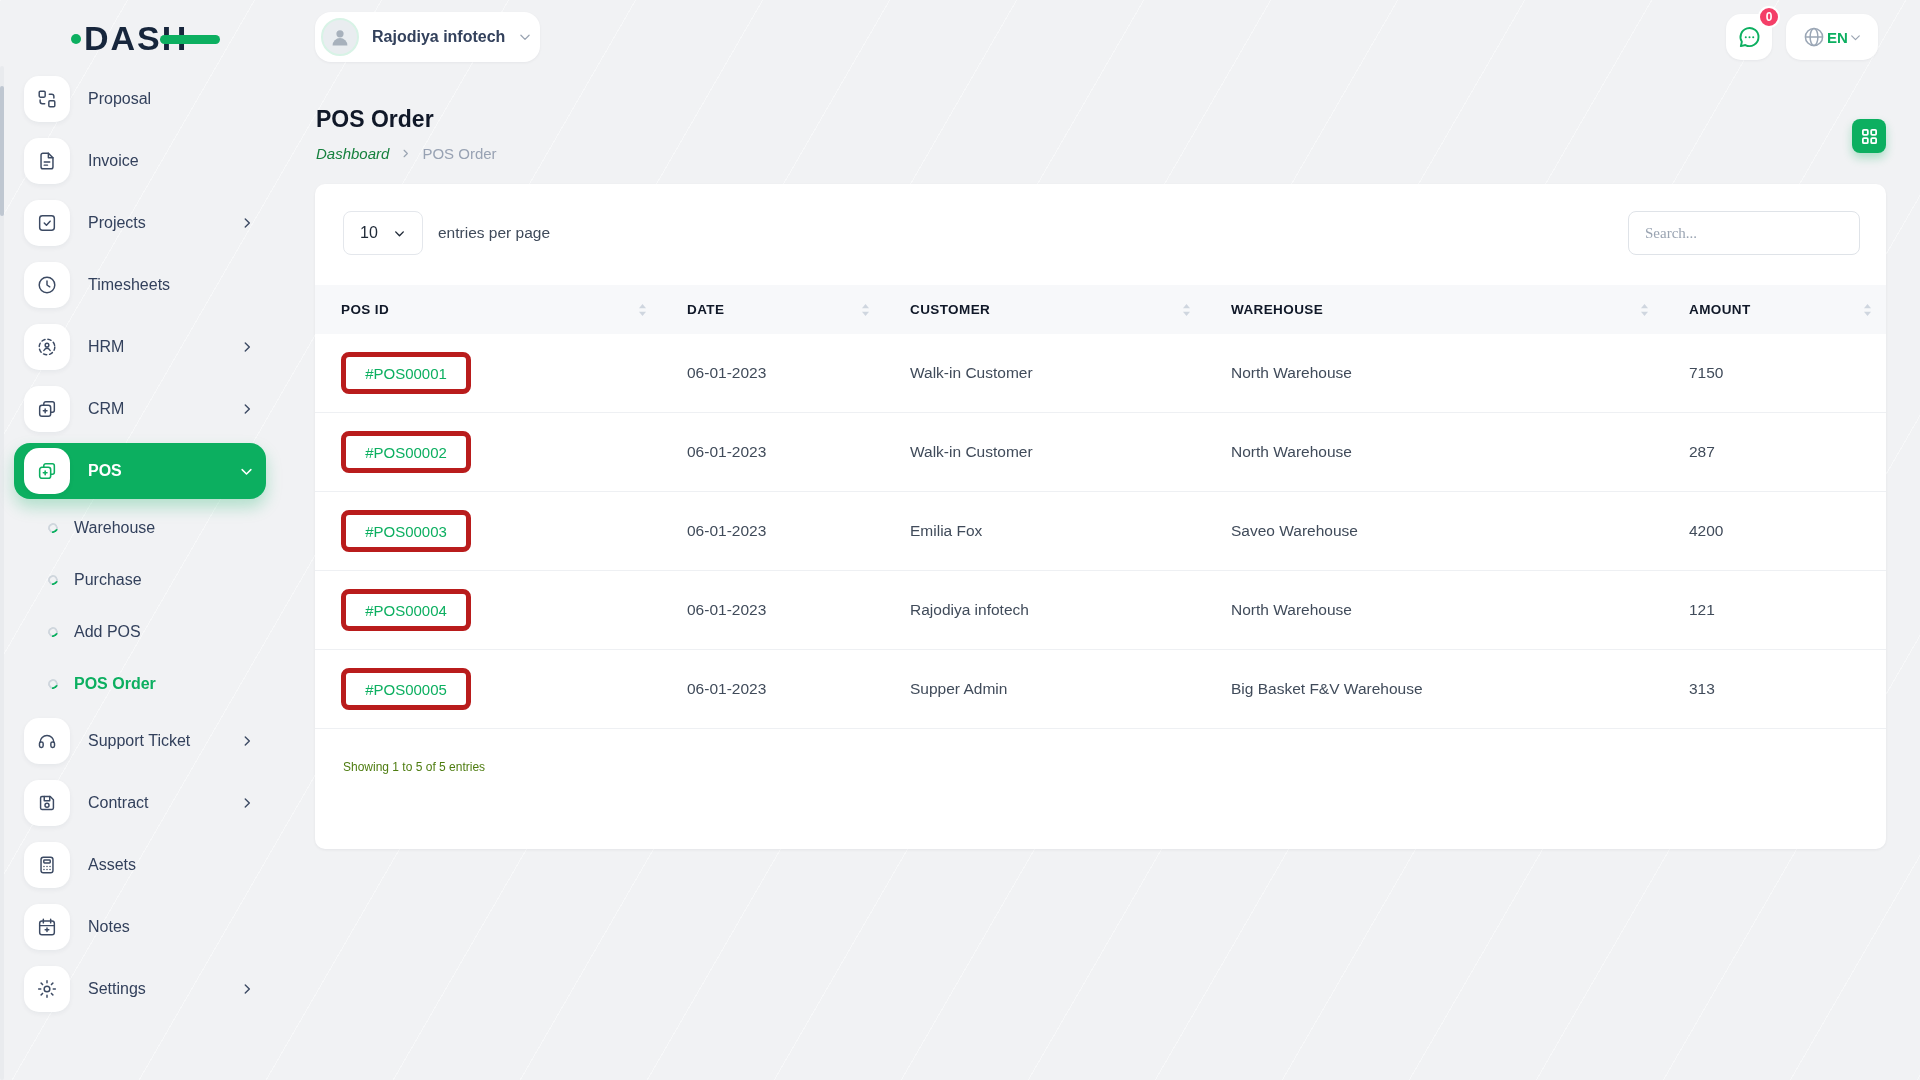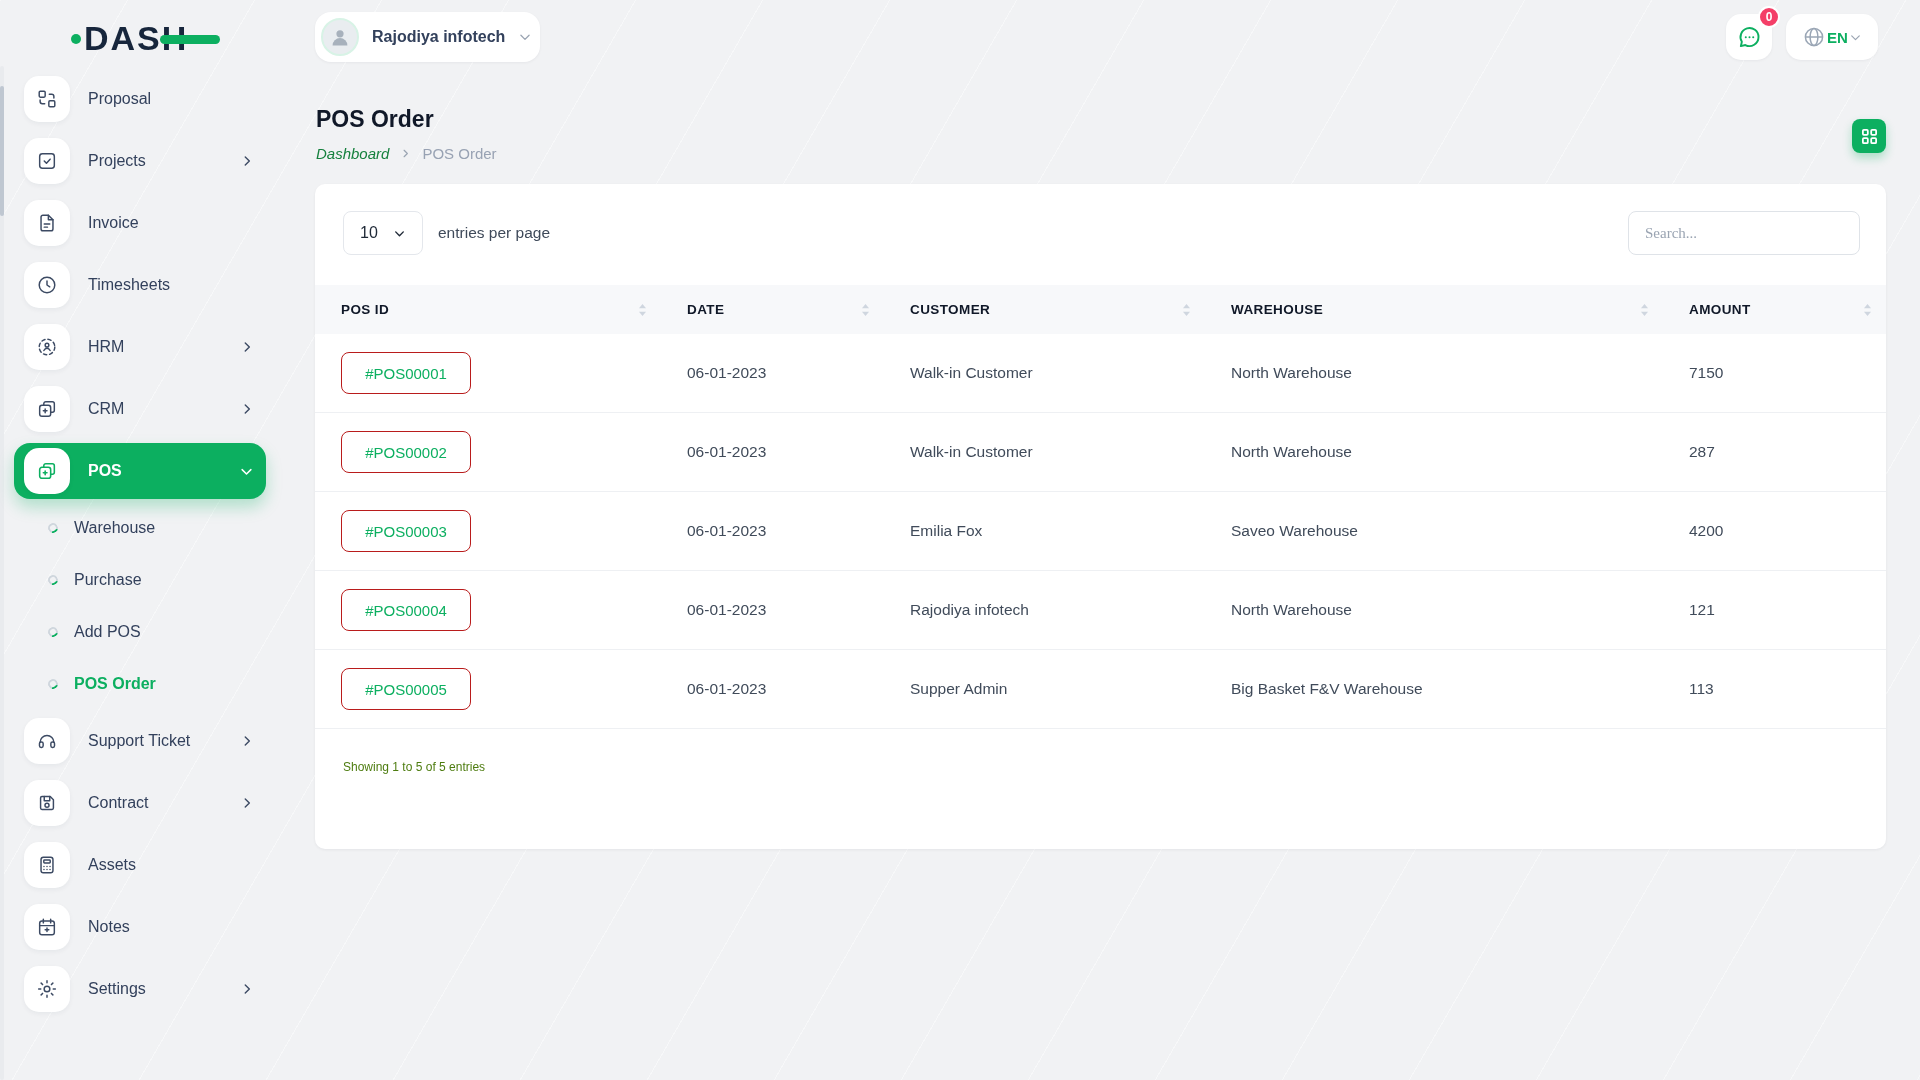--- a/index.html
+++ b/index.html
@@ -54,21 +54,21 @@
   .entries-label { position:absolute; left:123px; top:27px; height:44px; display:flex; align-items:center; font-size:15.5px; color:#3f4a5a;text-align:right; }
   .search-input { position:absolute; right:26px; top:27px; width:232px; height:44px; border:1px solid #dfe3e8; border-radius:8px; padding:0 16px; font-size:15px; font-family:Liberation Serif, serif; color:#333; background:#fff; outline:none; }
   .search-input::placeholder { color:#9aa4b2; }
 
   .table { position:absolute; left:0; top:101px; width:100%; }
   .thead, .tr { display:grid; grid-template-columns:346px 223px 321px 458px 1fr; align-items:center; }
   .thead { height:49px; background:#f7f8fa; }
   .th { display:flex; align-items:center; justify-content:space-between; padding:0 14px 0 26px; font-size:13.5px; font-weight:700; color:#101828; letter-spacing:.4px; cursor:pointer; }
   .tr { height:79px; border-bottom:1px solid #eef0f3; }
   .td { padding-left:26px; font-size:15.5px; color:#404b5a; }
-  .chip { display:inline-flex; align-items:center; justify-content:center; width:130px; height:42px; border:1px solid #b91c1c; border-radius:8px; color:#0caf60; font-size:15px; font-weight:500; background:#fff; cursor:pointer; }
+  .chip { display:inline-flex; align-items:center; justify-content:center; width:130px; height:42px; border:5px solid #b91c1c; border-radius:8px; color:#0caf60; font-size:15px; font-weight:500; background:#fff; cursor:pointer; }
   .tfoot { position:absolute; left:28px; top:576px; font-size:12px; color:#4d7c0f; }
 </style>
 </head>
 <body>
 
 <aside class="sidebar">
   <div class="logo">
     <svg width="152" height="48" viewBox="0 0 152 48">
       <circle cx="6" cy="27" r="5" fill="#0caf60"></circle>
       <text x="14" y="38" font-size="34" font-weight="bold" letter-spacing="2" fill="#17263c" font-family="Liberation Sans, sans-serif">DASH</text>
@@ -88,41 +88,41 @@
             <path d="M14.5 6.8h2.6a2.4 2.4 0 0 1 2.4 2.4v1.6"></path>
             <path d="M9.5 17.2H6.9a2.4 2.4 0 0 1-2.4-2.4v-1.6"></path>
           </svg>
       </span>
       <span class="nav-label">Proposal</span>
     </div>
 
     <div class="nav-item">
       <span class="nav-ico">
         <svg width="22" height="22" viewBox="0 0 24 24" fill="none" stroke="#3c4a63" stroke-width="1.6" stroke-linecap="round" stroke-linejoin="round">
-            <rect x="4" y="4" width="16" height="16" rx="3"></rect>
-            <path d="M9 12l2.4 2.4 4-4.4"></path>
-          </svg>
-      </span>
-      <span class="nav-label">Projects</span>
-      <span class="nav-chev">
-        <svg width="14" height="14" viewBox="0 0 24 24" fill="none" stroke="#3c4a63" stroke-width="2.4" stroke-linecap="round" stroke-linejoin="round">
-            <path d="M9 5l7 7-7 7"></path>
-          </svg>
-      </span>
-    </div>
-
-    <div class="nav-item">
-      <span class="nav-ico">
-        <svg width="22" height="22" viewBox="0 0 24 24" fill="none" stroke="#3c4a63" stroke-width="1.6" stroke-linecap="round" stroke-linejoin="round">
             <path d="M13.5 3.5H7.5a2 2 0 0 0-2 2v13a2 2 0 0 0 2 2h9a2 2 0 0 0 2-2V8.5z"></path>
             <path d="M13.5 3.5v5h5"></path>
             <path d="M9 13h6M9 16.5h3.5"></path>
           </svg>
       </span>
       <span class="nav-label">Invoice</span>
+    </div>
+
+    <div class="nav-item">
+      <span class="nav-ico">
+        <svg width="22" height="22" viewBox="0 0 24 24" fill="none" stroke="#3c4a63" stroke-width="1.6" stroke-linecap="round" stroke-linejoin="round">
+            <rect x="4" y="4" width="16" height="16" rx="3"></rect>
+            <path d="M9 12l2.4 2.4 4-4.4"></path>
+          </svg>
+      </span>
+      <span class="nav-label">Projects</span>
+      <span class="nav-chev">
+        <svg width="14" height="14" viewBox="0 0 24 24" fill="none" stroke="#3c4a63" stroke-width="2.4" stroke-linecap="round" stroke-linejoin="round">
+            <path d="M9 5l7 7-7 7"></path>
+          </svg>
+      </span>
     </div>
 
     <div class="nav-item">
       <span class="nav-ico">
         <svg width="22" height="22" viewBox="0 0 24 24" fill="none" stroke="#3c4a63" stroke-width="1.6" stroke-linecap="round" stroke-linejoin="round">
             <circle cx="12" cy="12" r="8.5"></circle>
             <path d="M12 7.5V12l3 2"></path>
           </svg>
       </span>
       <span class="nav-label">Timesheets</span>
@@ -395,18 +395,18 @@
       <div class="td">06-01-2023</div>
       <div class="td">Rajodiya infotech</div>
       <div class="td">North Warehouse</div>
       <div class="td">121</div>
     </div>
     <div class="tr">
       <div class="td"><span class="chip">#POS00005</span></div>
       <div class="td">06-01-2023</div>
       <div class="td">Supper Admin</div>
       <div class="td">Big Basket F&amp;V Warehouse</div>
-      <div class="td">113</div>
+      <div class="td">313</div>
     </div>
   </div>
 
   <div class="tfoot">Showing 1 to 5 of 5 entries</div>
 </section>
 
 </body></html>

